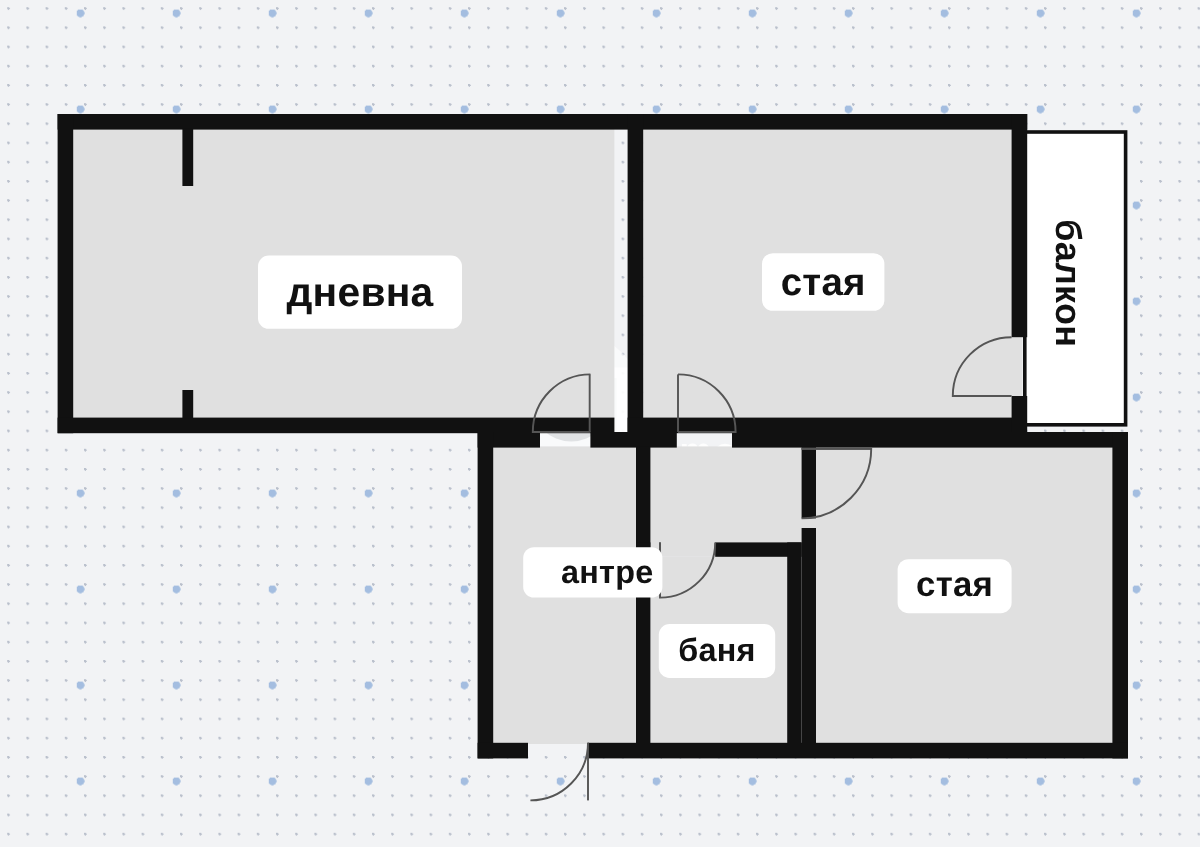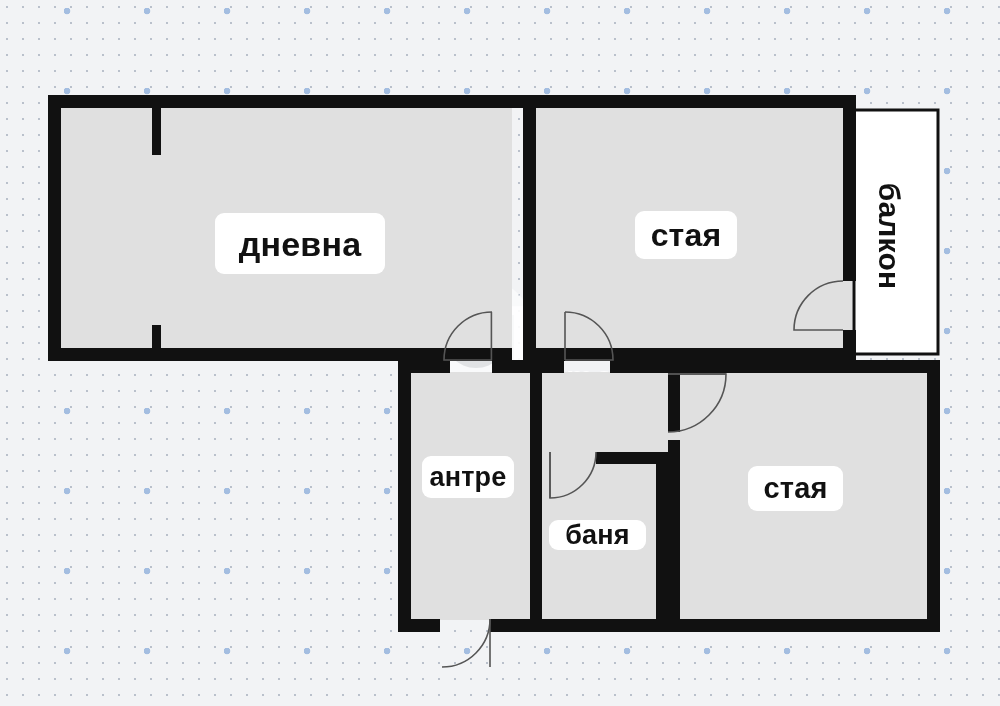--- a/index.html
+++ b/index.html
@@ -177,25 +177,25 @@
   </svg>
 
   <div class="room-label" style="left:215px; top:213px; width:170px; height:61px; font-size:34px;">
     <span>дневна</span>
   </div>
 
   <div class="room-label" style="left:635px; top:211px; width:102px; height:48px; font-size:32px;">
     <span>стая</span>
   </div>
 
-  <div class="room-label" style="left:422px; top:456px; width:92px; height:42px; font-size:27px;">
+  <div class="room-label" style="left:436px; top:456px; width:92px; height:42px; font-size:27px;padding-left:24px;">
     <span>антре</span>
   </div>
 
-  <div class="room-label" style="left:549px; top:520px; width:97px; height:30px; font-size:27px;">
+  <div class="room-label" style="left:549px; top:520px; width:97px; height:45px; font-size:27px;">
     <span>баня</span>
   </div>
 
   <div class="room-label" style="left:748px; top:466px; width:95px; height:45px; font-size:29px;">
     <span>стая</span>
   </div>
 
   <div class="room-label" style="left:866px; top:141px; width:46px; height:190px; font-size:30px; background:transparent;">
     <span style="display:inline-block; transform: rotate(90deg); transform-origin: center center;">балкон</span>
   </div>

